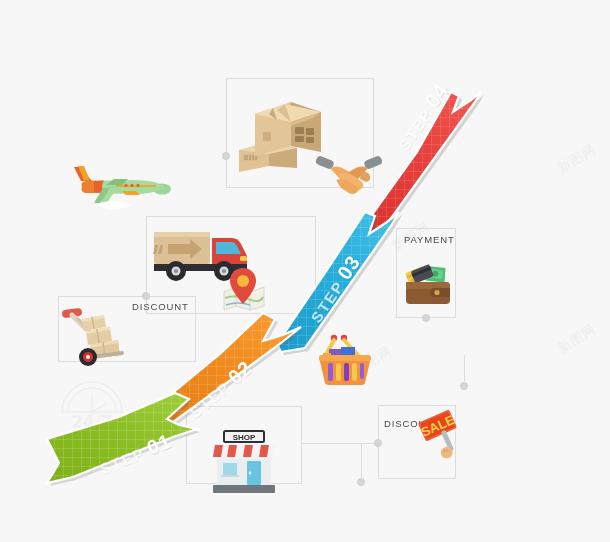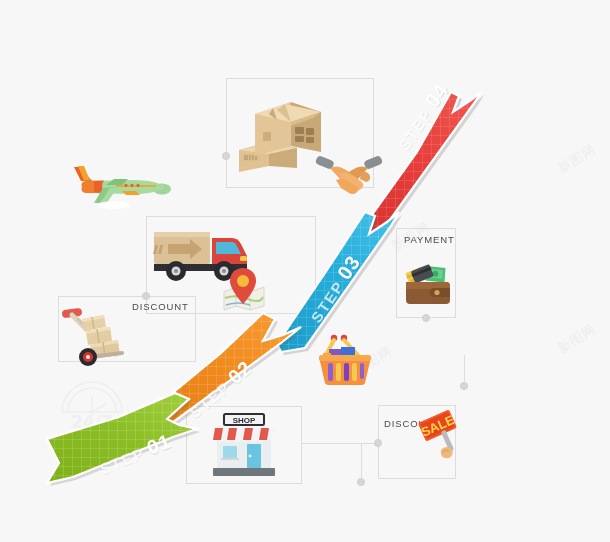--- a/index.html
+++ b/index.html
@@ -332,21 +332,21 @@
         <path d="M30 40 L58 35 L58 38 L30 43 Z" fill="#eddcb7"></path>
         <path d="M43 37 L45 52" stroke="#cdb388" stroke-width="1.4"></path>
       </g>
       <path d="M30 52 L62 48" stroke="#bdb19a" stroke-width="4" stroke-linecap="round"></path>
       <circle cx="28" cy="52" r="9" fill="#2b2b2f"></circle>
       <circle cx="28" cy="52" r="5" fill="#d3332b"></circle>
       <circle cx="28" cy="52" r="2" fill="#f1f1f1"></circle>
     </svg>
   </div>
 
-  <div class="icon" style="left:211px;top:414px;text-align:right;">
+  <div class="icon" style="left:211px;top:431px;text-align:right;">
     <svg width="66" height="64" viewBox="0 0 66 64">
       <rect x="13" y="0" width="40" height="11" rx="1.5" fill="#f2f2f2" stroke="#2f2f33" stroke-width="2"></rect>
       <text x="33" y="8.5" text-anchor="middle" font-family="Liberation Sans, sans-serif" font-size="8" font-weight="bold" fill="#2f2f33">SHOP</text>
       <rect x="6" y="22" width="54" height="32" fill="#e9eef0"></rect>
       <path d="M2 14 L64 14 L60 26 L6 26 Z" fill="#f4f4f4"></path>
       <g fill="#e3584a">
         <path d="M2 14 L10 14 L8 26 L0 26 Z" transform="translate(2,0)"></path>
         <path d="M18 14 L26 14 L24 26 L16 26 Z"></path>
         <path d="M34 14 L42 14 L40 26 L32 26 Z"></path>
         <path d="M50 14 L58 14 L56 26 L48 26 Z"></path>

